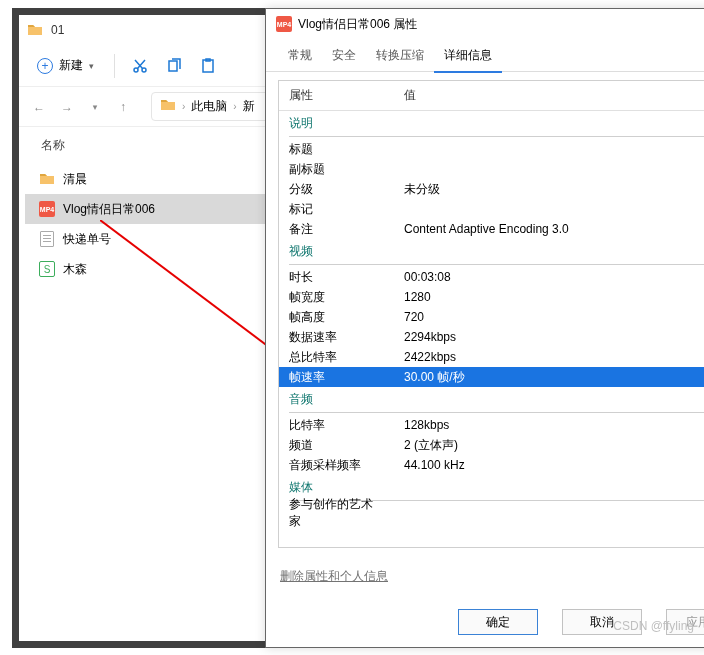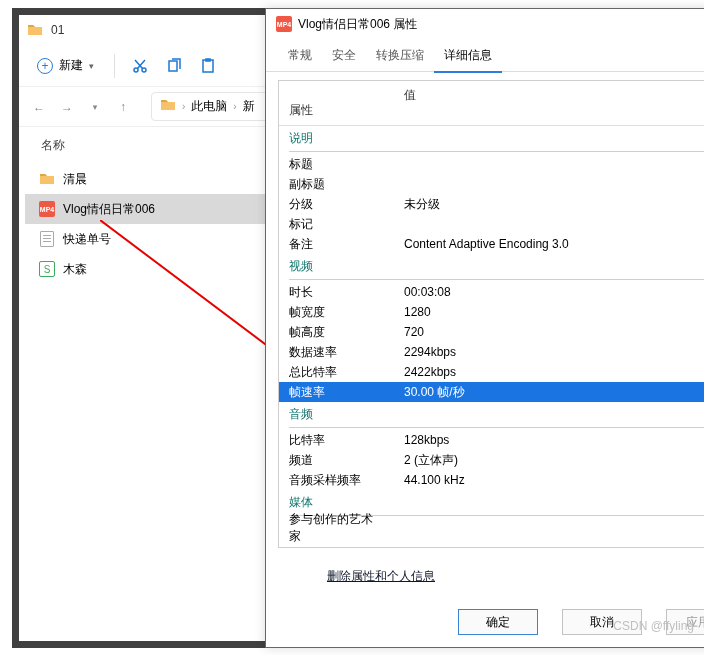--- a/index.html
+++ b/index.html
@@ -32,30 +32,30 @@
 .props-title .t-text { flex: 1; }
 .props-title .close { width: 36px; height: 30px; display: flex; align-items: center; justify-content: center; cursor: pointer; margin-right: -10px; }
 .tabs { display: flex; padding: 0 12px; color: #000; }
 .tab { padding: 8px 10px; cursor: pointer; color: #555; }
 .tab.active { color: #000; position: relative; }
 .tab.active::after { content: ""; position: absolute; left: 0; right: 0; bottom: -1px; height: 2px; background: #2d7be0; }
 .tab-border { border-bottom: 1px solid #ddd; margin-top: -1px; }
 .details-pane { flex: 1; margin: 8px 12px; border: 1px solid #cfcfcf; overflow: auto; position: relative; }
 .details-header { display: flex; border-bottom: 1px solid #e0e0e0; }
 .dh-col { padding: 6px 10px; color: #333; }
-.dh-col.prop { width: 115px; margin-top: 15px; }
+.dh-col.prop { width: 115px; }
 .dh-col.val { flex: 1; }
 .section-title { padding: 4px 10px; color: #0f766e; }
 .section-rule { border-bottom: 1px solid #cfcfcf; margin: 0 10px 2px 10px; }
 .row { display: flex; height: 20px; align-items: center; }
 .row.highlighted { background: #1a74e1; color: #fff; }
 .cell-prop { width: 115px; padding: 0 10px; }
 .cell-val { flex: 1; padding: 0 10px; }
 .link-area { padding: 12px 14px; }
-.link { color: #0f172a; text-decoration: underline; cursor: pointer; margin-left: 47px; }
+.link { color: #737373; text-decoration: underline; cursor: pointer; }
 .buttons { display: flex; justify-content: flex-end; gap: 24px; padding: 12px; }
 .btn { min-width: 80px; height: 26px; border: 1px solid #c2c2c2; background: #fafafa; cursor: pointer; }
 .btn.primary { border: 1px solid #3a82d6; }
 .btn.disabled { color: #999; }
 .watermark { position: absolute; right: 10px; bottom: 22px; color: #bfbfbf; font-size: 12px; z-index: 60; }
 svg.arrow-line { position: absolute; left: 100px; top: 220px; z-index: 40; pointer-events: none; }
 
 
 .folder-svg path { fill: #f7c26a; }
 .folder-svg .fold { fill: #e0a63f; }

